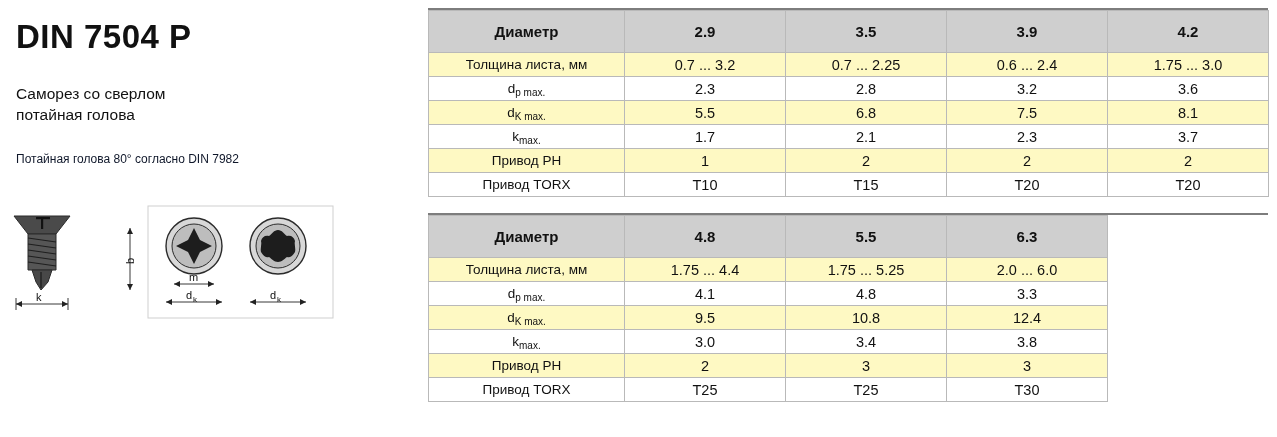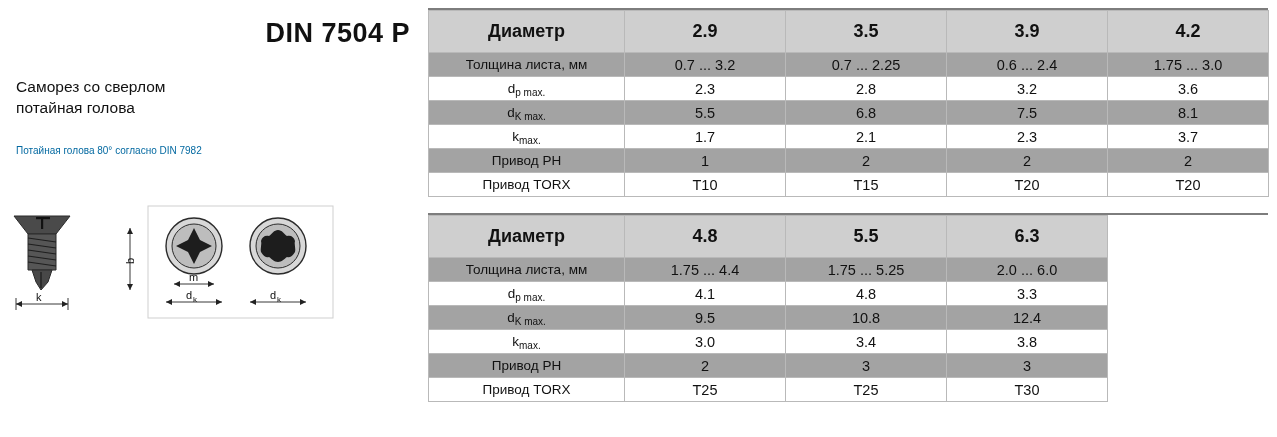--- a/index.html
+++ b/index.html
@@ -24,38 +24,37 @@
   .left {
     position: absolute;
     left: 0;
     top: 0;
     width: 420px;
     height: 437px;
     padding: 14px 10px 0 14px;
     box-sizing: border-box;
   }
   .din-title {
-    font-size: 27px;
+    font-size: 33px;
     font-weight: bold;
     letter-spacing: 0.5px;
     color: #111;
     margin: 4px 0 0 2px;
-    text-align: right;
   }
   .subtitle {
     margin: 28px 0 0 2px;
     font-size: 15.5px;
     font-weight: normal;
     line-height: 1.35;
     color: #111;
   }
   .note {
     margin: 26px 0 4px 2px;
-    font-size: 10px;
-    color: #0369a1;
+    font-size: 12px;
+    color: #0f172a;
   }
 
   
   .drawing {
     position: absolute;
     left: 8px;
     top: 198px;
     width: 330px;
     height: 140px;
   }
@@ -82,25 +81,25 @@
     padding: 0 6px;
     text-align: center;
     font-weight: normal;
     color: #111;
     box-sizing: border-box;
     white-space: nowrap;
   }
   table.spec tr.header td {
     background: #cfcfcf;
     font-weight: bold;
-    font-size: 18px;
+    font-size: 15px;
     height: 42px;
   }
   table.spec tr.shade td {
-    background: #a3a3a3;
+    background: #fef9c3;
   }
   table.spec tr.plain td {
     background: #ffffff;
   }
   td.lbl {
     text-align: center;
     font-size: 13.5px;
   }
   td.lbl.bold {
     font-weight: bold;

